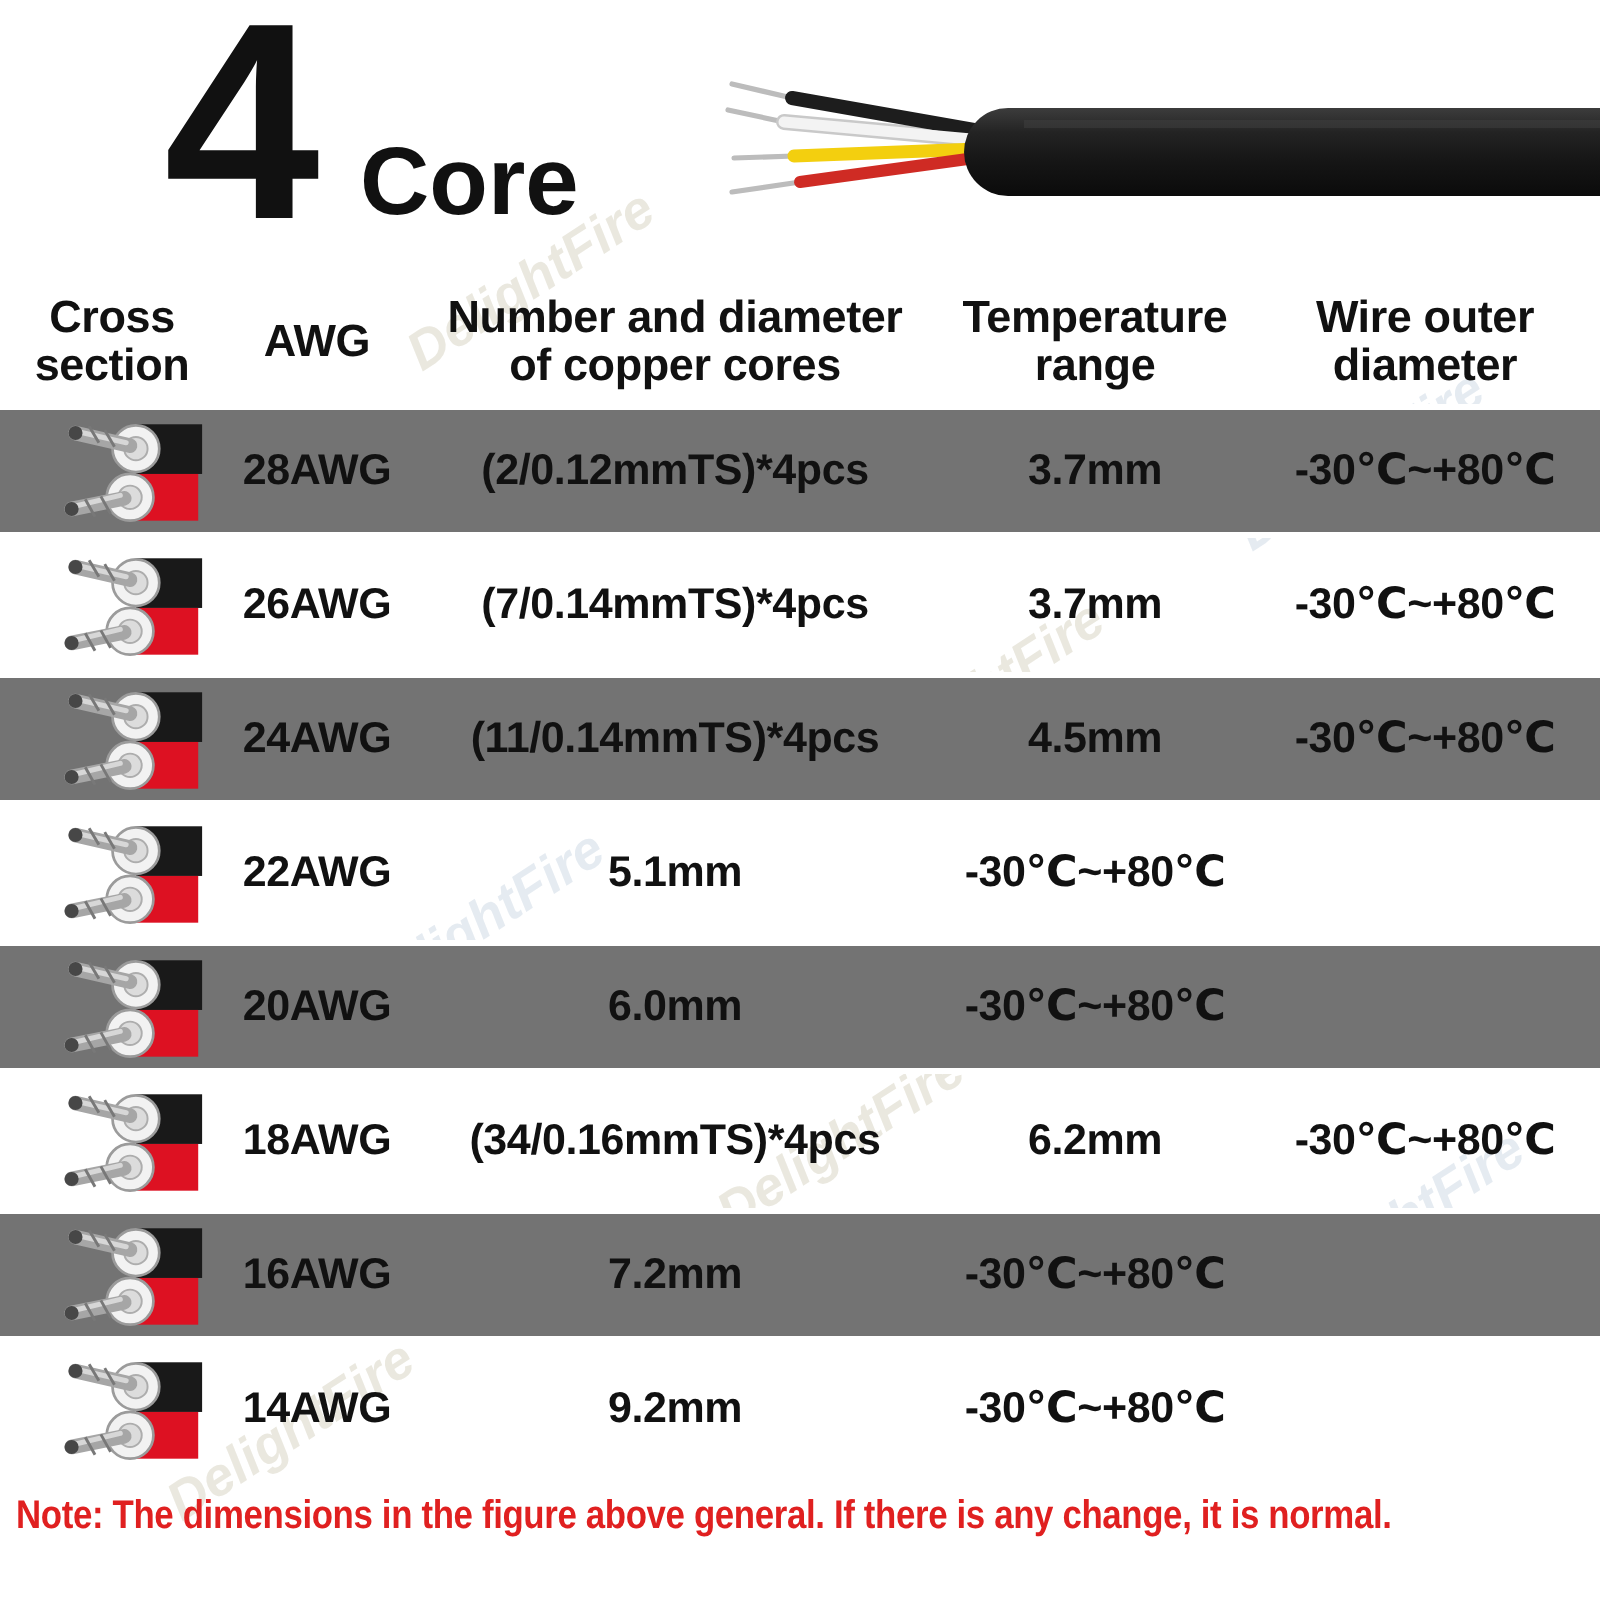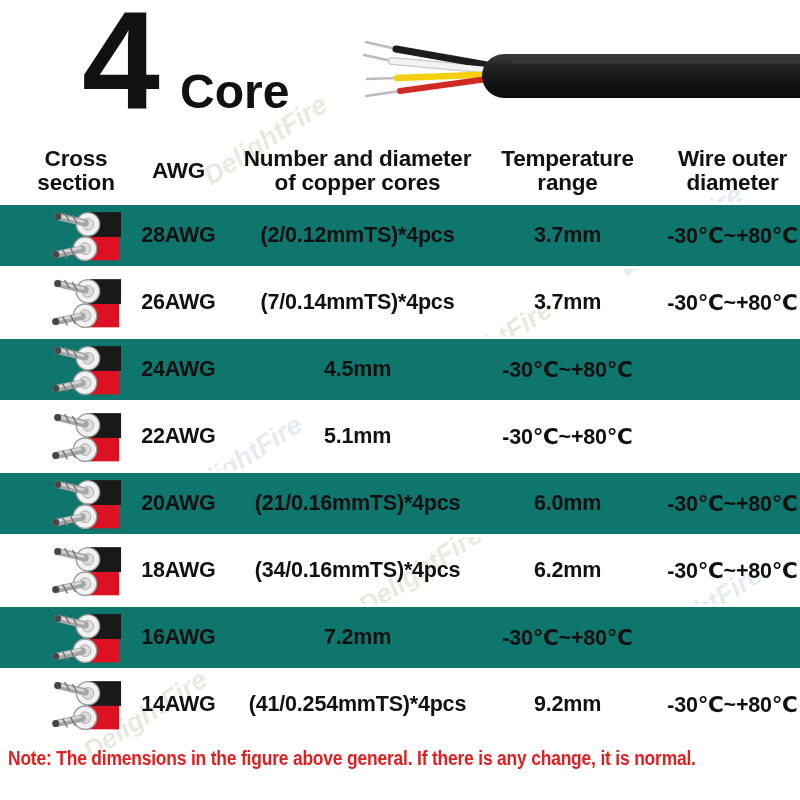--- a/index.html
+++ b/index.html
@@ -28,32 +28,31 @@
     position: absolute; left: 352px; top: 8px;
     width: 448px; height: 120px;
   }
 
   
   .spec-table { position: absolute; left: 0; top: 140px; width: 800px; }
   .thead, .row {
     display: grid;
     grid-template-columns: 112px 93px 265px 155px 175px;
     align-items: center;
-    padding-left: 20px;
   }
   .thead { height: 62px; }
   .th {
     text-align: center;
     font-size: 22.5px; line-height: 1.08;
     white-space: pre-line;
     letter-spacing: -0.2px;
   }
   .row { height: 67px; }
   .row.stripe {
-    background: #0f766e;
+    background: #737373;
     box-shadow: inset 0 3px 0 #ffffff, inset 0 -3px 0 #ffffff;
   }
   .cell { text-align: center; font-size: 21.5px; letter-spacing: -0.2px; }
   .c-icon svg { width: 74px; height: 52px; display: block; margin-left: 29px; }
 
   
   .note {
     position: absolute; left: 8px; top: 747px;
     width: 1000px;
     font-size: 20px; letter-spacing: -0.2px;
@@ -183,20 +182,21 @@
       <div class="cell">-30℃~+80℃</div>
     </div>
 
     <div class="row stripe">
       <div class="cell c-icon">
           <svg viewBox="0 0 76 52">
             <use href="#xsec-sym"></use>
           </svg>
         </div>
       <div class="cell">24AWG</div>
+      <div class="cell">(11/0.14mmTS)*4pcs</div>
       <div class="cell">4.5mm</div>
       <div class="cell">-30℃~+80℃</div>
     </div>
 
     <div class="row">
       <div class="cell c-icon">
           <svg viewBox="0 0 76 52">
             <use href="#xsec-sym"></use>
           </svg>
         </div>
@@ -205,21 +205,20 @@
       <div class="cell">-30℃~+80℃</div>
     </div>
 
     <div class="row stripe">
       <div class="cell c-icon">
           <svg viewBox="0 0 76 52">
             <use href="#xsec-sym"></use>
           </svg>
         </div>
       <div class="cell">20AWG</div>
-      <div class="cell">(21/0.16mmTS)*4pcs</div>
       <div class="cell">6.0mm</div>
       <div class="cell">-30℃~+80℃</div>
     </div>
 
     <div class="row">
       <div class="cell c-icon">
           <svg viewBox="0 0 76 52">
             <use href="#xsec-sym"></use>
           </svg>
         </div>
@@ -240,21 +239,20 @@
       <div class="cell">-30℃~+80℃</div>
     </div>
 
     <div class="row">
       <div class="cell c-icon">
           <svg viewBox="0 0 76 52">
             <use href="#xsec-sym"></use>
           </svg>
         </div>
       <div class="cell">14AWG</div>
-      <div class="cell">(41/0.254mmTS)*4pcs</div>
       <div class="cell">9.2mm</div>
       <div class="cell">-30℃~+80℃</div>
     </div>
 
   </div>
 
   <div class="note">Note: The dimensions in the figure above general. If there is any change, it is normal.</div>
 
 </div>
 

